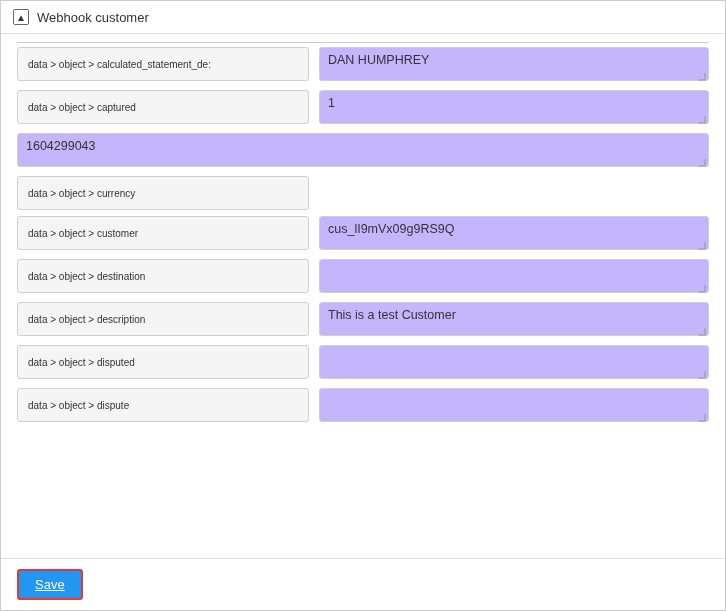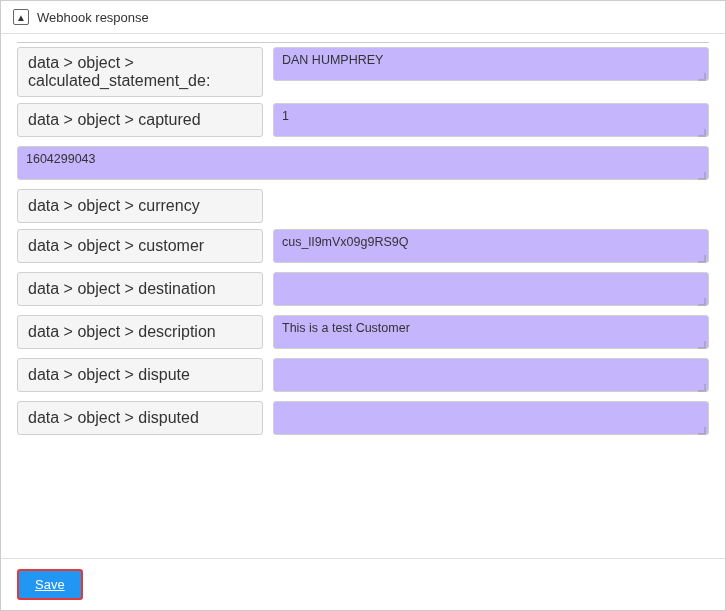--- a/index.html
+++ b/index.html
@@ -78,28 +78,28 @@
     }
 
     .field-row {
       display: flex;
       align-items: flex-start;
       margin-bottom: 6px;
       gap: 10px;
     }
 
     .field-key {
-      width: 246px;
+      width: 292px;
       min-height: 34px;
       padding: 6px 10px;
       background: #f5f5f5;
       border: 1px solid #d0d0d0;
       border-radius: 3px;
       color: #333;
-      font-size: 16px;
+      font-size: 10px;
       display: flex;
       align-items: center;
       flex-shrink: 0;
     }
 
     .field-value {
       flex: 1;
       min-height: 34px;
       padding: 5px 8px;
       background: #f5f5f5;
@@ -174,21 +174,21 @@
       border-top: 1px solid #ccc;
       margin: 0 0 4px 0;
     }
   </style>
 </head>
 <body>
 
 <div class="container">
   <div class="header">
     <div class="header-icon">▲</div>
-    <span class="header-title">Webhook response</span>
+    <span class="header-title">Webhook customer</span>
   </div>
 
   <div class="content-area">
     <div class="scrollable-content">
       <div class="top-separator"></div>
       <div id="fields-container">
           <div class="field-row">
             <div class="field-key">data &gt; object &gt; calculated_statement_de:</div>
             <div class="field-value-wrapper"><textarea class="field-value" rows="1" style="">DAN HUMPHREY</textarea><div class="resize-handle"></div></div>
           </div>
@@ -208,25 +208,25 @@
           </div>
           <div class="field-row">
             <div class="field-key">data &gt; object &gt; destination</div>
             <div class="field-value-wrapper"><textarea class="field-value" rows="1" style=""></textarea><div class="resize-handle"></div></div>
           </div>
           <div class="field-row">
             <div class="field-key">data &gt; object &gt; description</div>
             <div class="field-value-wrapper"><textarea class="field-value" rows="1" style="">This is a test Customer</textarea><div class="resize-handle"></div></div>
           </div>
           <div class="field-row">
+            <div class="field-key">data &gt; object &gt; disputed</div>
+            <div class="field-value-wrapper"><textarea class="field-value" rows="1" style=""></textarea><div class="resize-handle"></div></div>
+          </div>
+          <div class="field-row">
             <div class="field-key">data &gt; object &gt; dispute</div>
-            <div class="field-value-wrapper"><textarea class="field-value" rows="1" style=""></textarea><div class="resize-handle"></div></div>
-          </div>
-          <div class="field-row">
-            <div class="field-key">data &gt; object &gt; disputed</div>
             <div class="field-value-wrapper"><textarea class="field-value" rows="1" style=""></textarea><div class="resize-handle"></div></div>
           </div>
         </div>
     </div>
   </div>
 
   <div class="footer">
     <button class="save-button">Save</button>
   </div>
 </div>

